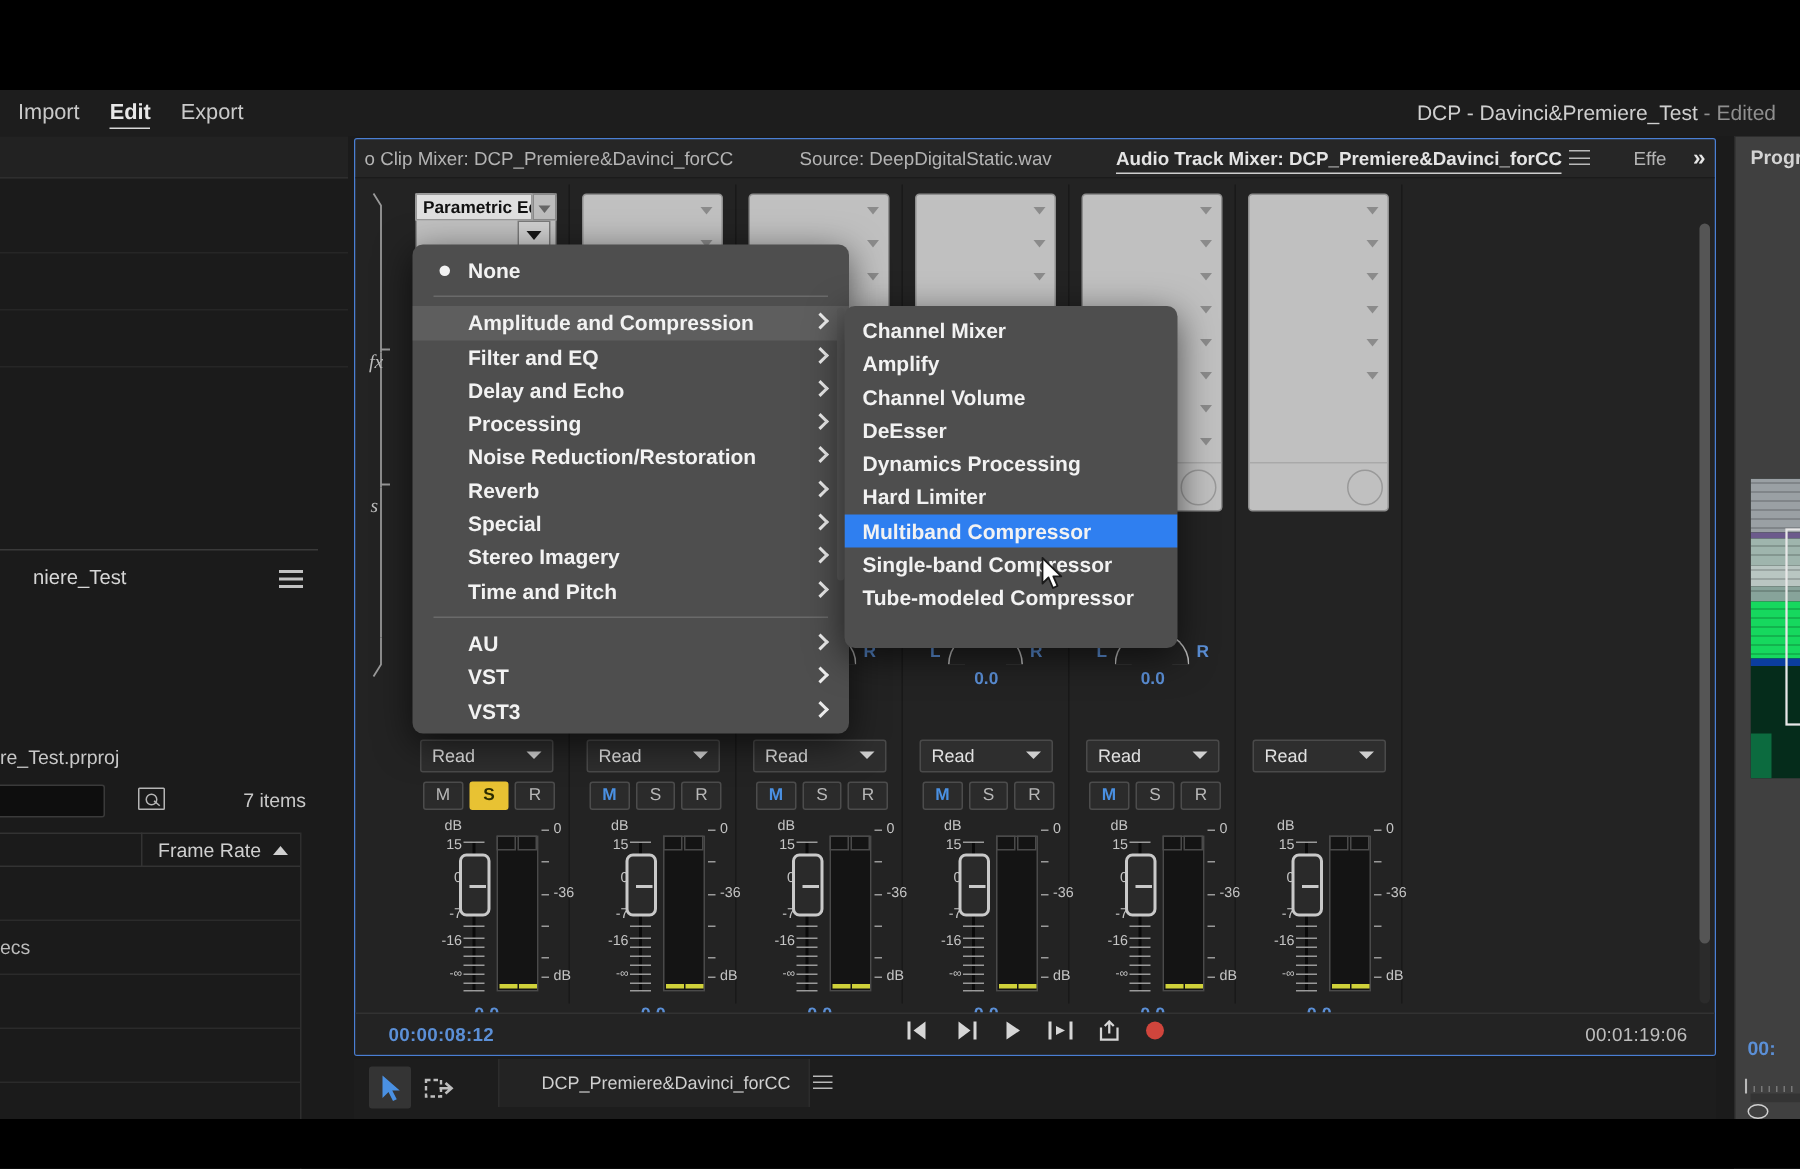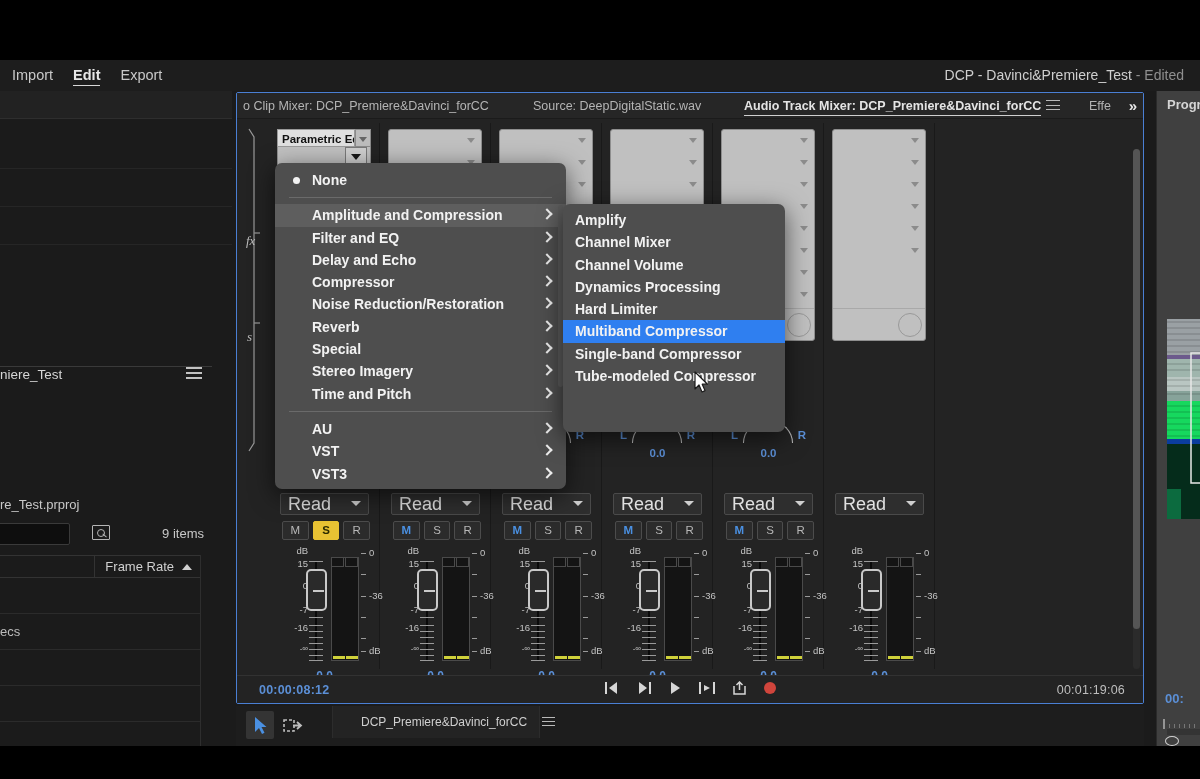--- a/index.html
+++ b/index.html
@@ -34,22 +34,23 @@
   }
   .win-title .dim { color:#8f8f8f; }
 
   
   .leftpanel { position:absolute; left:0; top:91px; width:232px; height:688px; background:#1b1b1b; }
   .lp-tabstrip { position:absolute; left:0; top:0; width:232px; height:28px; background:#222; border-bottom:1px solid #2e2e2e;}
   .lp-rows { position:absolute; left:0; top:40px; width:232px; height:150px; }
   .lp-row { height:38px; border-bottom:1px solid #262626; }
   .lp-title-bar {
     position:absolute; left:0; top:275px; width:212px; height:26px;
-    display:flex; align-items:flex-start; justify-content:space-between;
+    display:flex; align-items:flex-end; justify-content:space-between;
     border-top:1px solid #3a3a3a;
+    padding-left:22px;
   }
   .lp-title { color:#d6d6d6; font-size:13.5px; }
   .hamburger { width:16px; height:12px; position:relative; margin-right:10px; }
   .hamburger i { position:absolute; left:0; width:16px; height:1.5px; background:#c2c2c2; }
   .hamburger i:nth-child(1){top:0;} .hamburger i:nth-child(2){top:5px;} .hamburger i:nth-child(3){top:10px;}
 
   .lp-proj { position:absolute; left:0; top:406px; font-size:13px; color:#c8c8c8; }
   .lp-search {
     position:absolute; left:-10px; top:432px; width:80px; height:22px;
     background:#0e0e0e; border:1px solid #3a3a3a; border-radius:2px;
@@ -145,21 +146,21 @@
   .pan .lbl.l { left:18px; } .pan .lbl.r { right:18px; }
   .pan .arc { position:absolute; left:30px; top:2px; width:50px; height:22px;
               border:1.5px solid #bdbdbd; border-bottom:none; border-radius:25px 25px 0 0;}
   .pan .val { position:absolute; left:0; width:111px; text-align:center; top:28px;
               font-size:11.5px; color:#5b8fd6; font-weight:700;}
 
   
   .autosel {
     position:absolute; left:11px; top:370px; width:89px; height:22px;
     background:#2e2e2e; border:1px solid #4a4a4a; border-radius:2px;
-    color:#e0e0e0; font-size:18px; line-height:21px; padding-left:7px;
+    color:#e0e0e0; font-size:12px; line-height:21px; padding-left:7px;
   }
   .autosel .chev { position:absolute; right:8px; top:7px; width:9px; height:6px;}
   .autosel .chev:after{content:"";position:absolute;left:0;top:0;width:0;height:0;
     border-left:5px solid transparent;border-right:5px solid transparent;border-top:5px solid #cfcfcf;}
 
   
   .msr { position:absolute; left:13px; top:398px; width:88px; height:19px; display:flex; gap:4px;}
   .msr b {
     width:27px; height:19px; background:#2b2b2b; border:1px solid #4c4c4c; border-radius:2px;
     color:#b8b8b8; font-size:11.5px; font-weight:400; text-align:center; line-height:17px;
@@ -292,21 +293,21 @@
       <div class="lp-title">niere_Test</div>
       <div class="hamburger">
           <i></i>
           <i></i>
           <i></i>
         </div>
     </div>
     <div class="lp-proj">re_Test.prproj</div>
     <div class="lp-search"></div>
     <div class="lp-findicon"></div>
-    <div class="lp-items">9 items</div>
+    <div class="lp-items">7 items</div>
     <div class="lp-colhdr">
       <div class="cell">
         <span>Frame Rate</span>
         <span class="caret-up"></span>
       </div>
     </div>
     <div class="lp-list">
       <div class="lp-li"></div>
       <div class="lp-li">ecs</div>
       <div class="lp-li"></div>
@@ -917,21 +918,21 @@
     </div>
     <div class="mp-item">
       <span>Filter and EQ</span>
       <span class="arr"></span>
     </div>
     <div class="mp-item">
       <span>Delay and Echo</span>
       <span class="arr"></span>
     </div>
     <div class="mp-item">
-      <span>Compressor</span>
+      <span>Processing</span>
       <span class="arr"></span>
     </div>
     <div class="mp-item">
       <span>Noise Reduction/Restoration</span>
       <span class="arr"></span>
     </div>
     <div class="mp-item">
       <span>Reverb</span>
       <span class="arr"></span>
     </div>
@@ -957,23 +958,24 @@
       <span class="arr"></span>
     </div>
     <div class="mp-item">
       <span>VST3</span>
       <span class="arr"></span>
     </div>
     <div class="mp-scroll"></div>
   </div>
 
   <div class="submenu">
+    <div class="sm-item">Channel Mixer</div>
     <div class="sm-item">Amplify</div>
-    <div class="sm-item">Channel Mixer</div>
     <div class="sm-item">Channel Volume</div>
+    <div class="sm-item">DeEsser</div>
     <div class="sm-item">Dynamics Processing</div>
     <div class="sm-item">Hard Limiter</div>
     <div class="sm-item hl">Multiband Compressor</div>
     <div class="sm-item">Single-band Compressor</div>
     <div class="sm-item">Tube-modeled Compressor</div>
   </div>
 
   <div class="cursor">
     <svg width="16" height="23" viewBox="0 0 16 23">
       <path d="M1 1 L1 18 L5 14 L8 21 L11 19.6 L8.2 13.2 L13.5 13.2 Z" fill="#ffffff" stroke="#1a1a1a" stroke-width="1.2" stroke-linejoin="round"></path>

